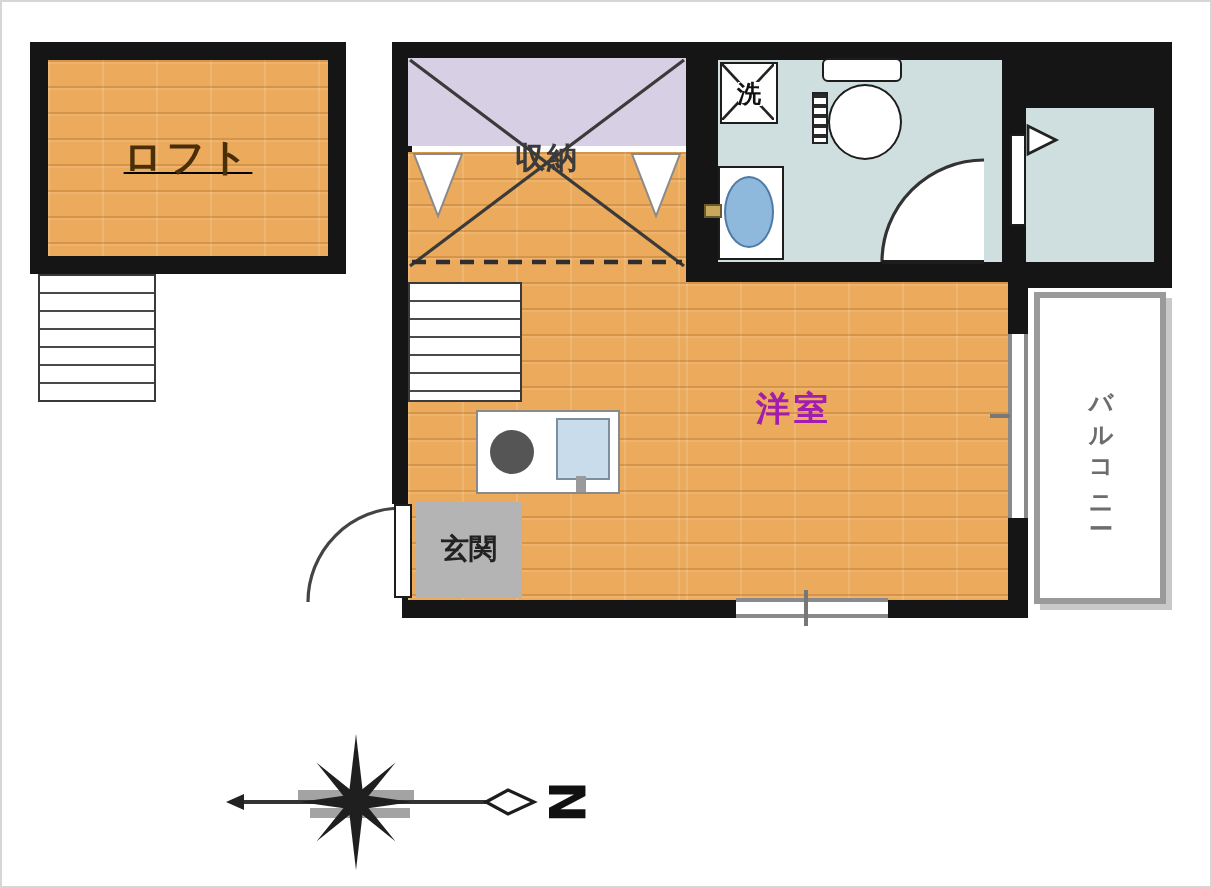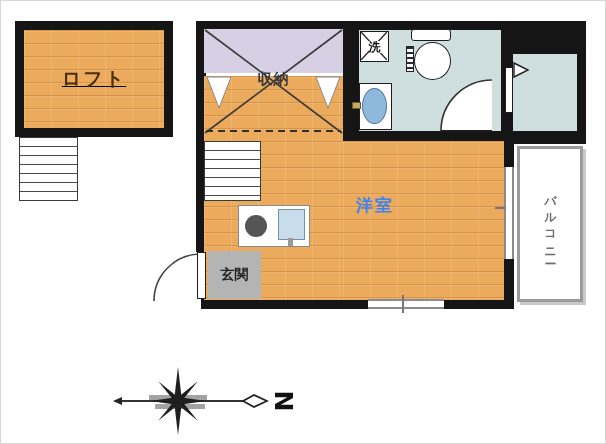--- a/index.html
+++ b/index.html
@@ -96,22 +96,22 @@
     <path d="M 2 53 A 51 51 0 0 1 53 2 L 53 53 Z" fill="#ffffff" stroke="none"></path>
     <path d="M 2 53 A 51 51 0 0 1 53 2" fill="none" stroke="#333" stroke-width="1.6"></path>
     <line x1="2" y1="53" x2="53" y2="53" stroke="#1d1d1d" stroke-width="2"></line>
   </svg>
 
   <div class="abs" style="left:504px;top:66px;width:8px;height:46px;background:#fff;border:1px solid #1d1d1d;box-sizing:border-box;"></div>
   <svg class="abs" style="left:511px;top:60px;" width="18" height="18" viewBox="0 0 18 18">
     <polygon points="2,2 16,9 2,16" fill="#ffffff" stroke="#222" stroke-width="1.4"></polygon>
   </svg>
 
-  <div class="abs" style="left:355px;top:194px;width:82px;text-align:left;line-height:1.25;
-              font-size:17px;font-weight:bold;color:#3b82f6;">
+  <div class="abs" style="left:355px;top:194px;width:82px;text-align:center;line-height:1.25;
+              font-size:17px;font-weight:bold;color:#a21caf;">
     <span style="display:block;letter-spacing:2px;">洋室</span>
   </div>
 
   <div class="abs" style="left:367px;top:298px;width:76px;height:10px;background:#fff;box-sizing:border-box;
               border-top:2.5px solid #8a8a8a;border-bottom:2.5px solid #8a8a8a;"></div>
   <div class="abs" style="left:401px;top:294px;width:2px;height:18px;background:#777;"></div>
   <div class="abs" style="left:503px;top:166px;width:10px;height:92px;background:#fff;box-sizing:border-box;
               border-left:2.5px solid #8a8a8a;border-right:2.5px solid #8a8a8a;"></div>
   <div class="abs" style="left:494px;top:206px;width:10px;height:2px;background:#777;"></div>
 

